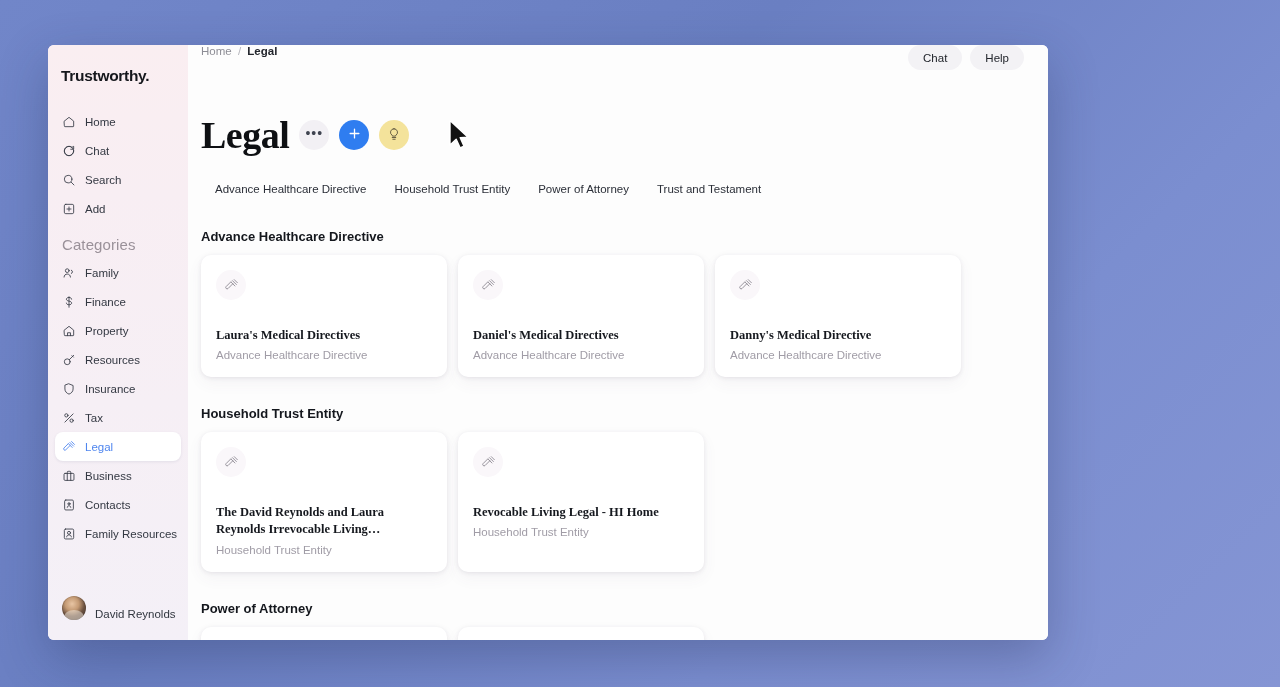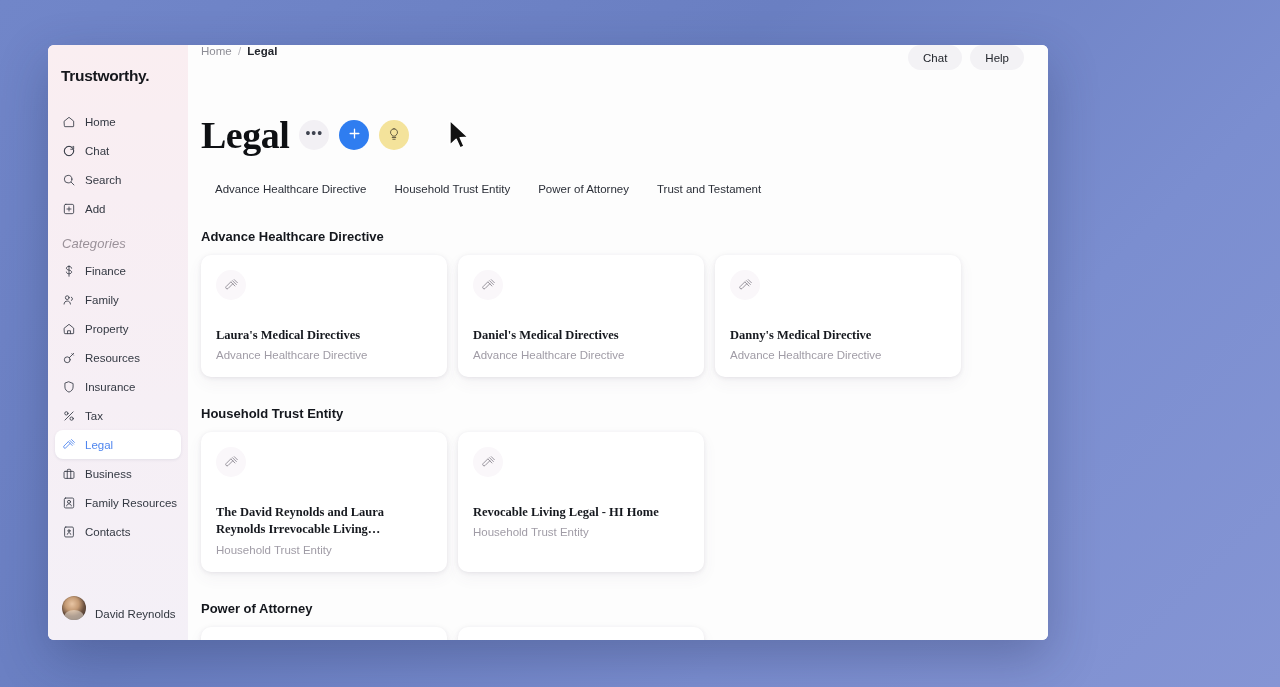--- a/index.html
+++ b/index.html
@@ -74,26 +74,25 @@
 
   .nav-ico {
     width: 14px; height: 14px;
     flex: 0 0 14px;
     display: flex; align-items: center; justify-content: center;
   }
   .nav-ico svg { width: 14px; height: 14px; stroke: #3a3f49; stroke-width: 1.5; fill: none;
                  stroke-linecap: round; stroke-linejoin: round; }
 
   .cat-label {
-    font-size: 13px;
+    font-size: 15px;
     color: #9a9199;
     padding: 0 0 0 14px;
     margin: 13px 0 5px 0;
     letter-spacing: 0.1px;
-    font-style: italic;
   }
 
   .nav-spacer { flex: 1 1 auto; }
 
   .user-row {
     display: flex; align-items: flex-end; gap: 9px;
     padding: 0 0 20px 14px;
   }
   .avatar {
     width: 24px; height: 24px; border-radius: 50%;
@@ -305,36 +304,36 @@
       </div>
     </nav>
 
     <div class="cat-label">Categories</div>
 
     <nav class="nav-list">
 
       <div class="nav-item">
         <span class="nav-ico">
           <svg viewBox="0 0 24 24">
-              <path d="M12 3v18"></path>
-              <path d="M16.5 7.2c0-1.8-2-3-4.5-3s-4.5 1.2-4.5 3 2 2.8 4.5 3.3 4.5 1.5 4.5 3.3-2 3-4.5 3-4.5-1.2-4.5-3"></path>
-            </svg>
-        </span>
-        <span>Finance</span>
-      </div>
-
-      <div class="nav-item">
-        <span class="nav-ico">
-          <svg viewBox="0 0 24 24">
               <circle cx="9" cy="8" r="3.2"></circle>
               <path d="M3.5 19c0-3.2 2.5-5.2 5.5-5.2s5.5 2 5.5 5.2"></path>
               <path d="M16 7.2a3 3 0 0 1 0 5.6"></path>
             </svg>
         </span>
         <span>Family</span>
+      </div>
+
+      <div class="nav-item">
+        <span class="nav-ico">
+          <svg viewBox="0 0 24 24">
+              <path d="M12 3v18"></path>
+              <path d="M16.5 7.2c0-1.8-2-3-4.5-3s-4.5 1.2-4.5 3 2 2.8 4.5 3.3 4.5 1.5 4.5 3.3-2 3-4.5 3-4.5-1.2-4.5-3"></path>
+            </svg>
+        </span>
+        <span>Finance</span>
       </div>
 
       <div class="nav-item">
         <span class="nav-ico">
           <svg viewBox="0 0 24 24">
               <path d="M4 10.5 12 4l8 6.5V19a1 1 0 0 1-1 1H5a1 1 0 0 1-1-1z"></path>
               <path d="M9.5 20v-5h5v5"></path>
             </svg>
         </span>
         <span>Property</span>
@@ -390,38 +389,38 @@
               <path d="M9 7.5V5.6A1.6 1.6 0 0 1 10.6 4h2.8A1.6 1.6 0 0 1 15 5.6v1.9"></path>
               <path d="M9 19.5v-12M15 19.5v-12"></path>
             </svg>
         </span>
         <span>Business</span>
       </div>
 
       <div class="nav-item">
         <span class="nav-ico">
           <svg viewBox="0 0 24 24">
-              <rect x="4" y="3.5" width="16" height="17" rx="2.2"></rect>
-              <circle cx="12" cy="10" r="2.6"></circle>
-              <path d="M8 17c0-2.2 1.8-3.4 4-3.4s4 1.2 4 3.4"></path>
-            </svg>
-        </span>
-        <span>Family Resources</span>
-      </div>
-
-      <div class="nav-item">
-        <span class="nav-ico">
-          <svg viewBox="0 0 24 24">
               <rect x="4.5" y="3.5" width="15" height="17" rx="2"></rect>
               <path d="M12 9.5 12 9.5"></path>
               <circle cx="12" cy="10" r="1.9"></circle>
               <path d="M9 16c0-1.6 1.3-2.6 3-2.6s3 1 3 2.6"></path>
             </svg>
         </span>
         <span>Contacts</span>
+      </div>
+
+      <div class="nav-item">
+        <span class="nav-ico">
+          <svg viewBox="0 0 24 24">
+              <rect x="4" y="3.5" width="16" height="17" rx="2.2"></rect>
+              <circle cx="12" cy="10" r="2.6"></circle>
+              <path d="M8 17c0-2.2 1.8-3.4 4-3.4s4 1.2 4 3.4"></path>
+            </svg>
+        </span>
+        <span>Family Resources</span>
       </div>
     </nav>
 
     <div class="nav-spacer"></div>
 
     <div class="user-row">
       <div class="avatar"></div>
       <span class="user-name">David Reynolds</span>
     </div>
   </aside>

